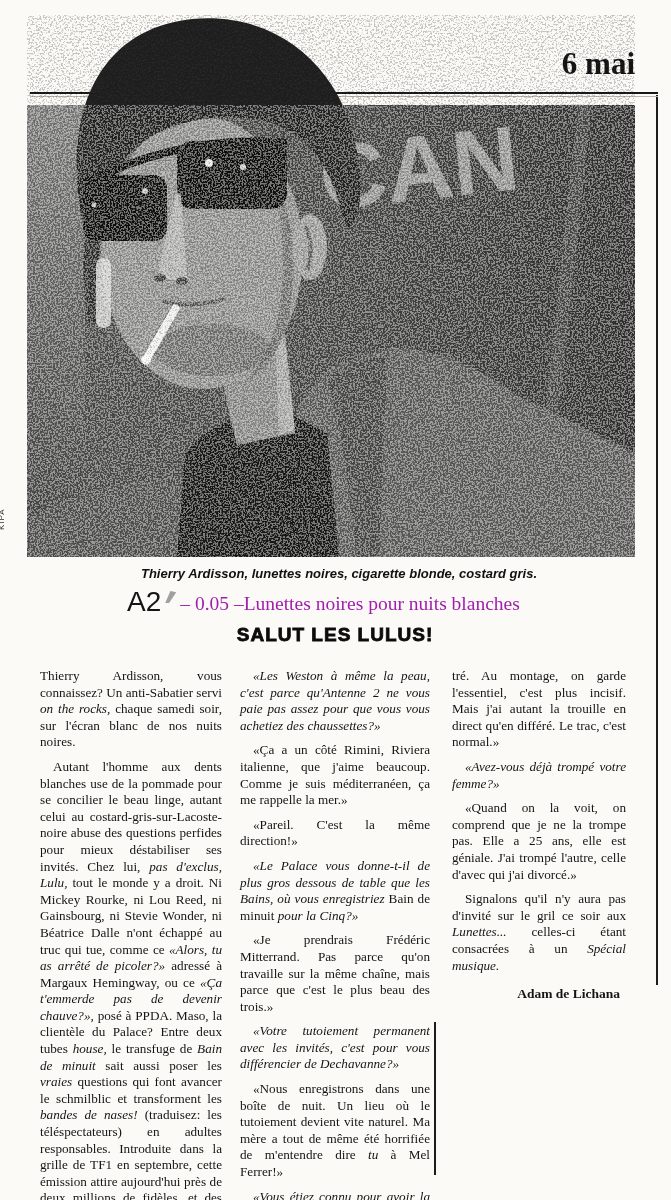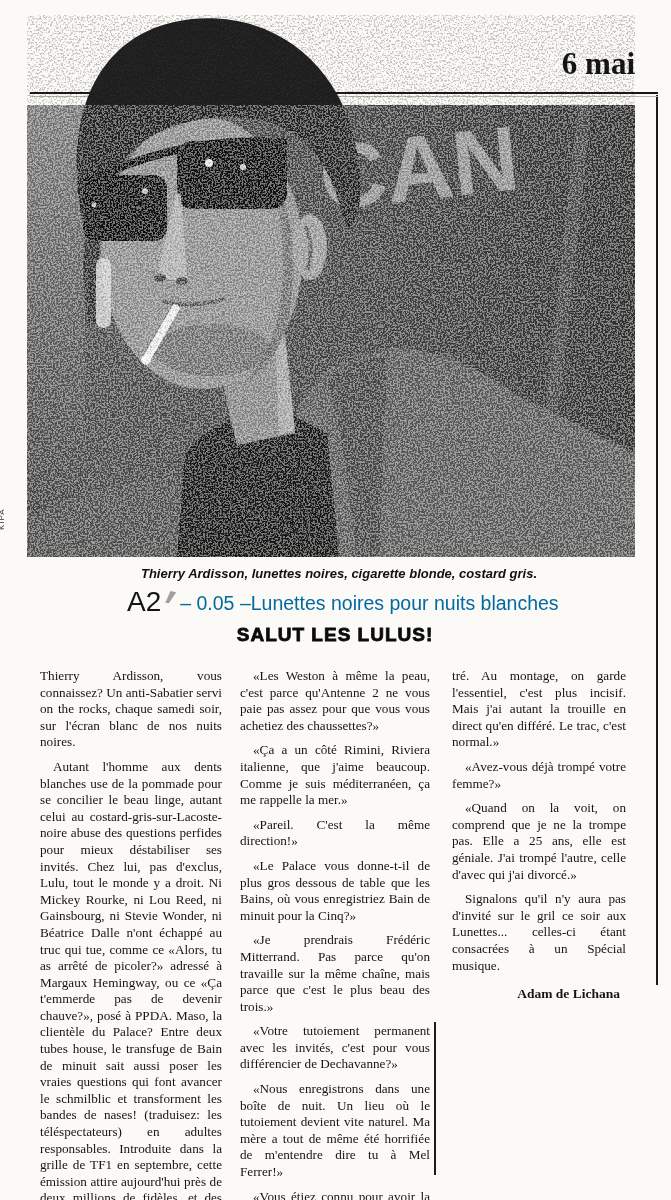--- a/index.html
+++ b/index.html
@@ -35,41 +35,41 @@
   
   .listing{top:589px;left:95px;display:flex;align-items:flex-end;white-space:nowrap;margin-left:32px;}
   .listing .channel{
     font-family:"Liberation Sans", sans-serif;font-size:28px;line-height:26px;color:#141414;
   }
   .listing .a2-mark{
     display:inline-block;width:13px;height:12px;margin:0 4px 12px 2px;
     background:#a0a0a0;clip-path:polygon(15% 100%,55% 0,100% 10%,45% 100%);
   }
   .listing .rest{
-    font-family:Liberation Sans, sans-serif;font-size:19.5px;line-height:23px;color:#0369a1;
+    font-family:Liberation Serif, serif;font-size:19.5px;line-height:23px;color:#a21caf;
   }
 
   .headline{
     top:624px;left:35px;width:600px;text-align:center;
     font-family:"Liberation Sans", sans-serif;font-weight:bold;
     font-size:19px;letter-spacing:1px;color:#0c0c0c;
     -webkit-text-stroke:0.8px #0c0c0c;
   }
 
   
   .col{
     top:660px;font-size:13.2px;line-height:16.6px;text-align:justify;
     color:#141414;hyphens:auto;-webkit-hyphens:auto;
   }
   .col-1{left:32px;width:198px;}
   .col-2{left:232px;width:206px;}
   .col-3{left:444px;width:190px;}
   .para{margin:8px;}
   .para.indent{text-indent:13px;}
-  .it{}
+  .it{font-style:italic;}
   .byline{
     margin:12px;text-align:right;font-weight:bold;font-size:13.5px;padding-right:2px;
   }
 
   
   .right-rule{top:95px;left:656px;width:2px;height:890px;background:#1c1c1c;}
   .mid-rule{top:1022px;left:434px;width:2px;height:153px;background:#1c1c1c;}
 </style>
 </head>
 <body>

